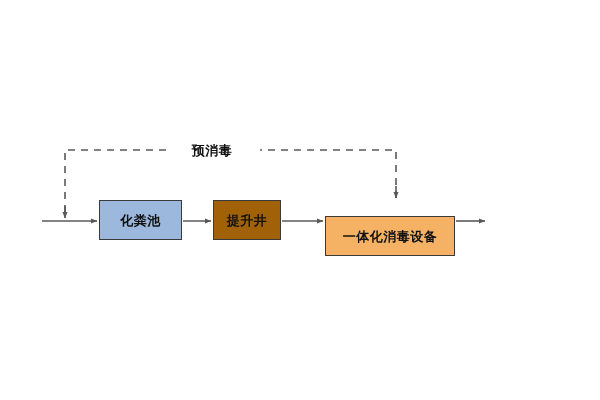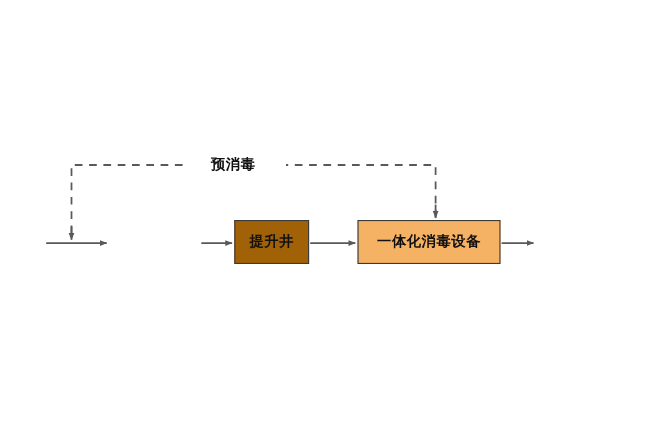--- a/index.html
+++ b/index.html
@@ -86,23 +86,26 @@
 
     <polyline points="166,150 65,150 65,216" fill="none" stroke="#595959" stroke-width="1.6" stroke-dasharray="7 6"></polyline>
 
     <line x1="65" y1="206" x2="65" y2="218" stroke="#595959" stroke-width="1.6" marker-end="url(#arrowhead-dashed)"></line>
 
     <line x1="396" y1="186" x2="396" y2="198" stroke="#595959" stroke-width="1.6" marker-end="url(#arrowhead-dashed)"></line>
   </svg>
 
   <div class="feedback-label" style="left:212px; top:150px; transform:translate(-50%,-50%);">预消毒</div>
 
+  <div class="node-box" style="left:99px; top:200px; width:83px; height:40px; background:#9CB8DD;">
+    <span class="node-label">化粪池</span>
+  </div>
 
   <div class="node-box" style="left:213px; top:200px; width:68px; height:40px; background:#a16207;">
     <span class="node-label">提升井</span>
   </div>
 
-  <div class="node-box" style="left:325px; top:200px; width:130px; height:40px; background:#F5B164;">
+  <div class="node-box" style="left:325px; top:216px; width:130px; height:40px; background:#F5B164;">
     <span class="node-label">一体化消毒设备</span>
   </div>
 
 
 </div>
 
 </body></html>

